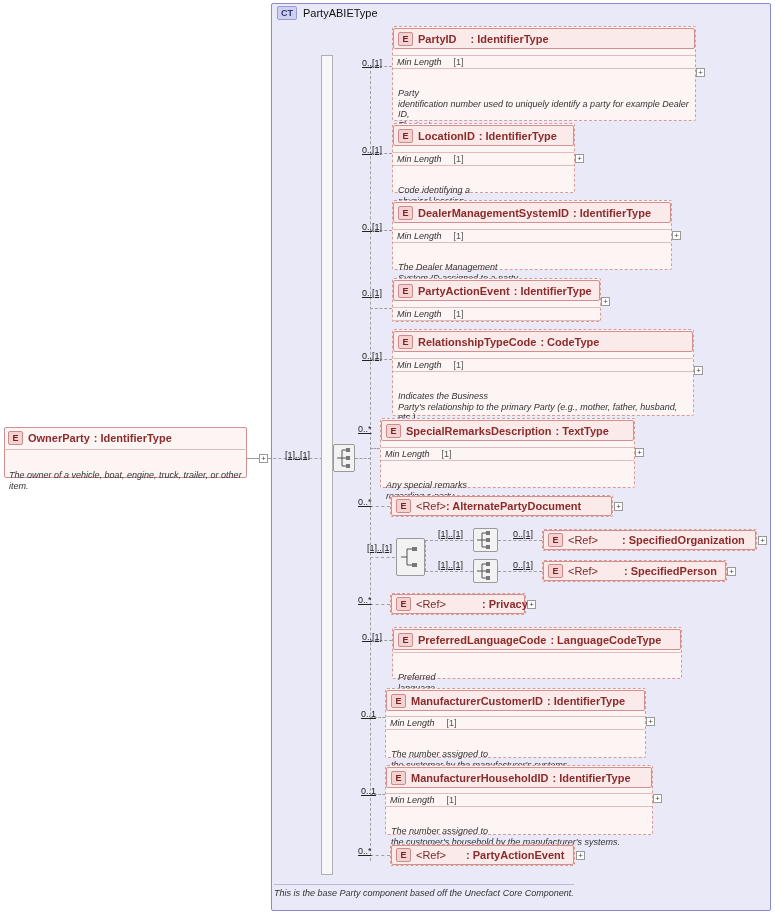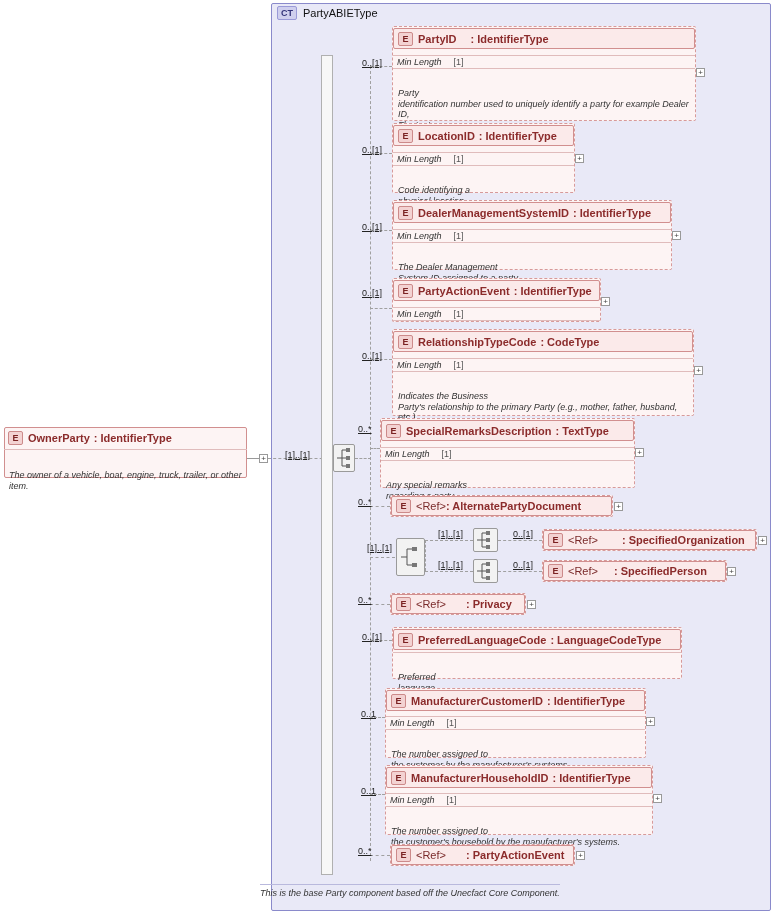--- a/index.html
+++ b/index.html
@@ -178,21 +178,21 @@
   }
 </style>
 </head>
 <body>
 
 <div id="canvas">
 
   <div class="ct-box abs" style="left:271px; top:3px; width:500px; height:908px;"></div>
   <div class="ct-badge abs" style="left:277px; top:6px;">CT</div>
   <div class="ct-title abs" style="left:303px; top:7px;">PartyABIEType</div>
-  <div class="ct-footnote abs" style="left:260px; top:884px;">This is the base Party component based off the Unecfact Core Component.</div>
+  <div class="ct-footnote abs" style="left:274px; top:884px;">This is the base Party component based off the Unecfact Core Component.</div>
 
   <div class="root-box abs" style="left:4px; top:427px; width:243px; height:51px;"></div>
   <div class="el-head abs" style="left:4px; top:427px; width:243px; height:22px; border:none; background:none;">
     <span class="e-badge">E</span>
     <span class="el-name">OwnerParty</span>
     <span class="el-type" style="margin-left:4px;">: IdentifierType</span>
   </div>
   <div class="abs" style="left:4px; top:449px; width:243px; height:1px; background:#e0bcbc;"></div>
   <div class="doc abs" style="left:5px; top:452px; width:238px;">The owner of a vehicle, boat, engine, truck, trailer, or other item.</div>
 
@@ -371,31 +371,31 @@
     <rect x="13" y="3" width="4" height="4" fill="#777"></rect>
     <rect x="13" y="10" width="4" height="4" fill="#777"></rect>
     <rect x="13" y="17" width="4" height="4" fill="#777"></rect>
   </svg>
   <div class="hline d abs" style="left:498px; top:571px; width:44px;"></div>
   <div class="card abs" style="left:513px; top:560px;">0..[1]</div>
   <div class="el-box dashed abs" style="left:542px; top:560px; width:185px; height:22px;"></div>
   <div class="el-head abs" style="left:543px; top:561px; width:183px; height:20px;">
     <span class="e-badge">E</span>
     <span class="el-name ref">&lt;Ref&gt;</span>
-    <span class="el-type" style="margin-left:16px;">: SpecifiedPerson</span>
+    <span class="el-type" style="margin-left:26px;">: SpecifiedPerson</span>
   </div>
   <div class="plus-box abs" style="left:727px; top:567px;">+</div>
 
   <div class="vline d abs" style="left:425px; top:540px; height:31px;"></div>
 
   <div class="el-box dashed abs" style="left:390px; top:593px; width:136px; height:22px;"></div>
   <div class="el-head abs" style="left:391px; top:594px; width:134px; height:20px;">
     <span class="e-badge">E</span>
     <span class="el-name ref">&lt;Ref&gt;</span>
-    <span class="el-type" style="margin-left:20px;">: Privacy</span>
+    <span class="el-type" style="margin-left:36px;">: Privacy</span>
   </div>
   <div class="hline d abs" style="left:370px; top:604px; width:20px;"></div>
   <div class="card abs" style="left:358px; top:595px;">0..*</div>
   <div class="plus-box abs" style="left:527px; top:600px;">+</div>
 
   <div class="el-box dashed abs" style="left:392px; top:627px; width:290px; height:52px;"></div>
   <div class="el-head abs" style="left:393px; top:629px; width:288px; height:21px;">
     <span class="e-badge">E</span>
     <span class="el-name">PreferredLanguageCode</span>
     <span class="el-type" style="margin-left:4px;">: LanguageCodeType</span>

